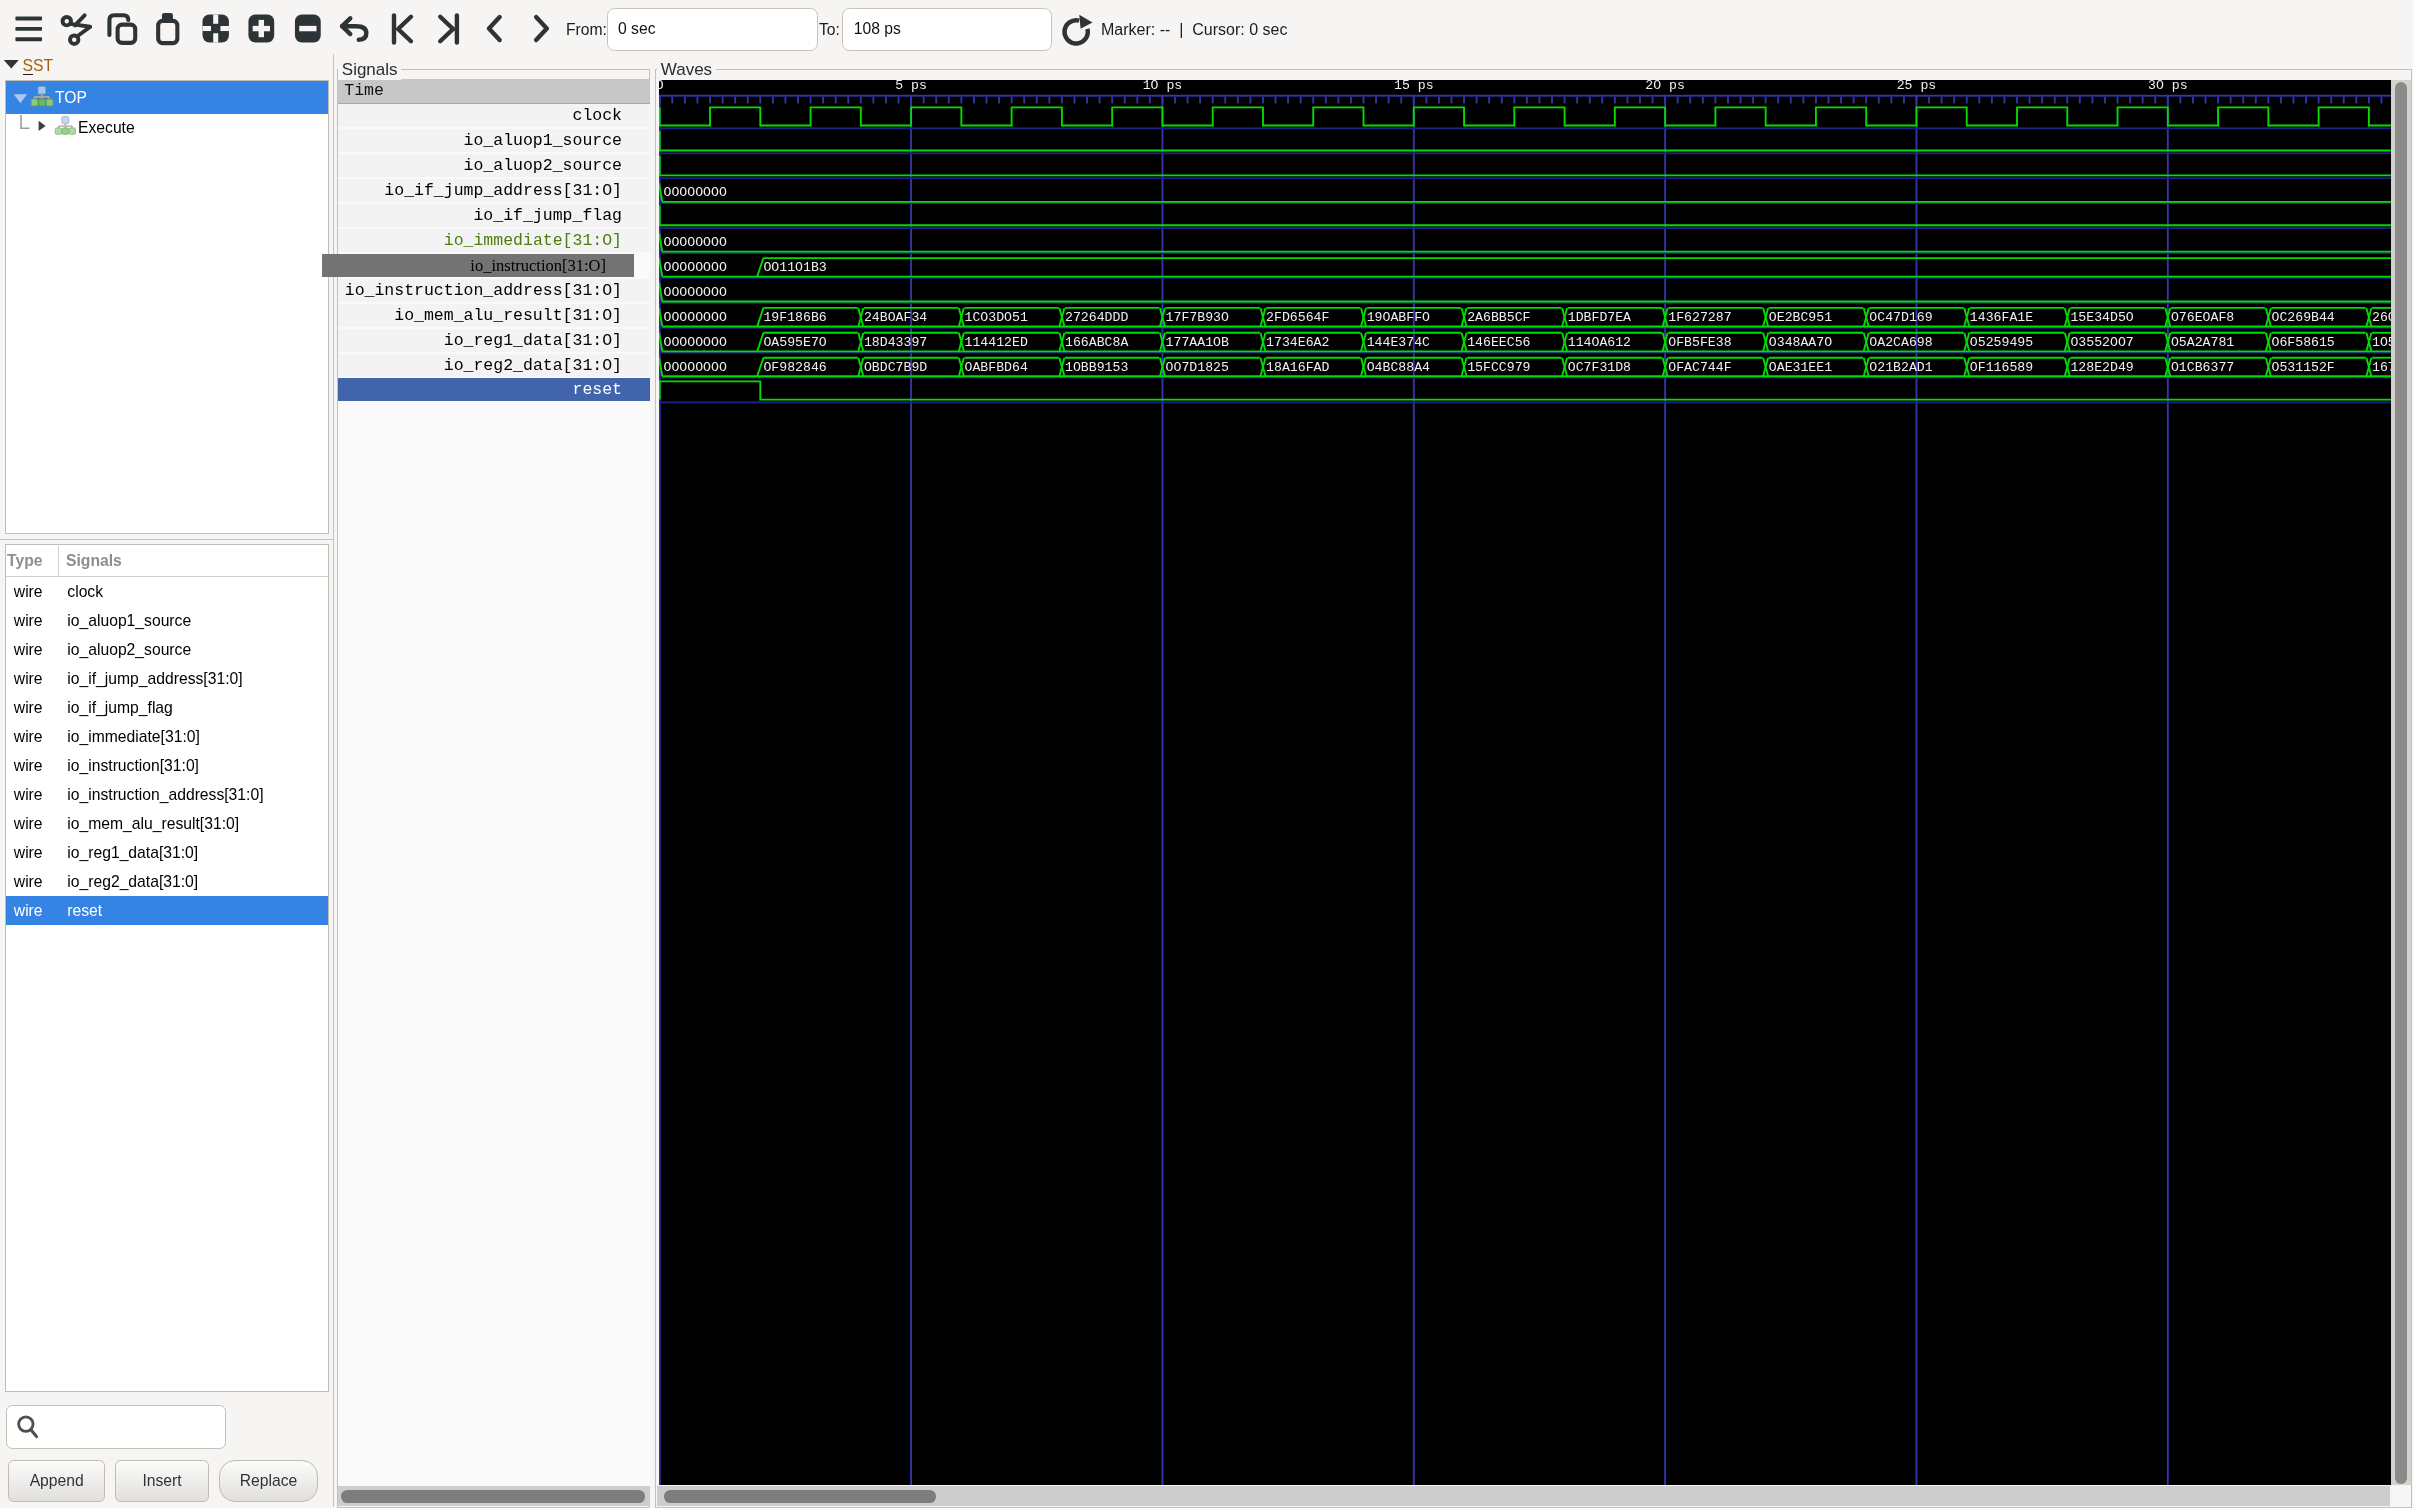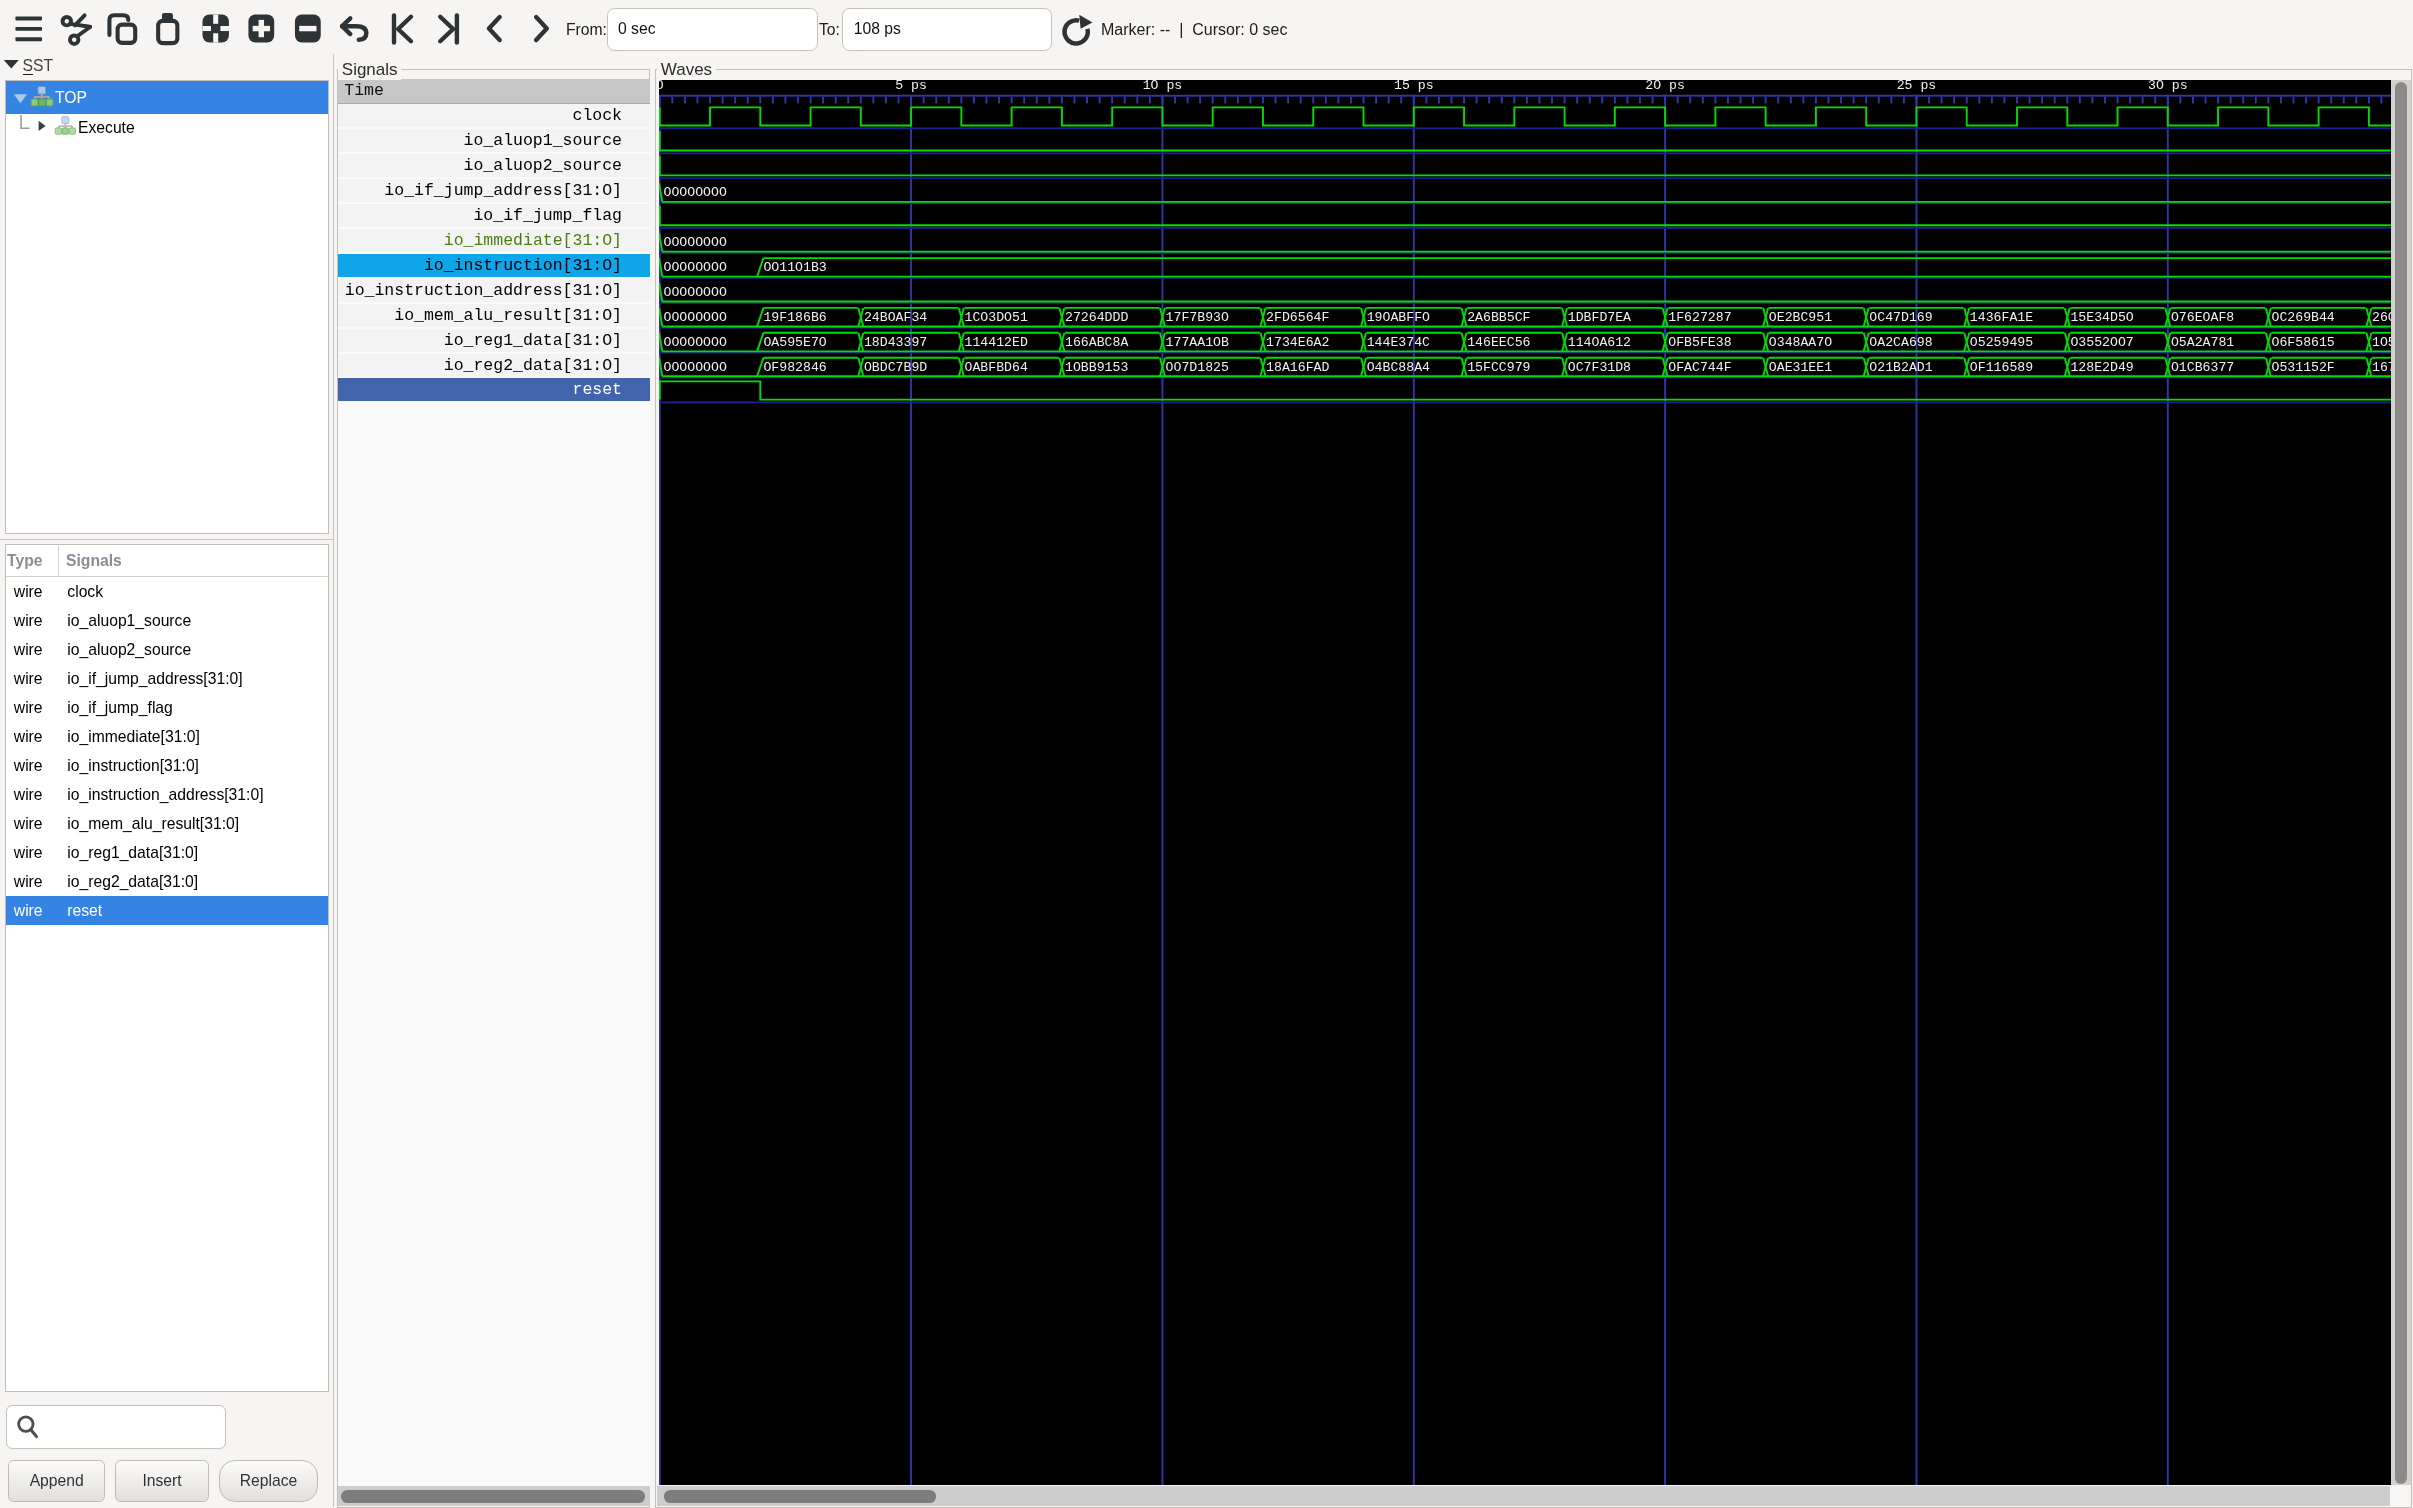--- a/index.html
+++ b/index.html
@@ -81,21 +81,21 @@
   <g fill="none" stroke="#2e3436" stroke-width="7.2">
     <path d="M 1717.3 32.6 A 18.5 18.5 0 1 0 1730.4 45.7"></path>
   </g>
   <polygon points="1717.5,23.5 1738.5,35.5 1719.5,45.5" fill="#2e3436"></polygon>
 </svg>
 <div class="abs" style="left:1101px;top:21px;font-size:16px;color:#1c1c1c">Marker: --&nbsp;&nbsp;|&nbsp;&nbsp;Cursor: 0 sec</div>
 
 <svg class="ico" width="75" height="82" viewBox="0 0 120 130">
     <polygon points="6,95.5 30,95.5 18,109" fill="#2e3436"></polygon>
   </svg>
-<div class="abs" style="left:22.6px;top:57px;font-size:15.7px;color:#404040"><span style="border-bottom:1.6px solid #1c1c1c">S</span>ST</div>
+<div class="abs" style="left:22.6px;top:57px;font-size:15.7px;color:#a16207"><span style="border-bottom:1.6px solid #1c1c1c">S</span>ST</div>
 
 <div class="abs" style="left:5px;top:80px;width:324px;height:454px;background:#fff;border:1.3px solid #c2bdb7"></div>
 <div class="abs" style="left:6.3px;top:81px;width:322px;height:33px;background:#3584e4"></div>
 <svg class="ico" width="333" height="151" viewBox="0 0 530 240">
 
   <polygon points="22,150 43,150 32.5,164" fill="#a9c8f0"></polygon>
 
   <g>
     <rect x="60.5" y="137.5" width="12" height="12" rx="2" fill="#a9c6e8" stroke="#6d9dc8" stroke-width="1.5"></rect>
     <path d="M66.5 150 V154 M55 154 H78 M55 154 V158 M66.5 154 V158 M78 154 V158" stroke="#b0a89e" stroke-width="3" fill="none"></path>
@@ -190,21 +190,21 @@
 <div class="frame" style="left:337px;top:69px;width:313px;height:1439px"></div>
 <div class="flabel" style="left:338px;top:60px">Signals</div>
 <div class="abs" style="left:338px;top:79px;width:312px;height:1407px;background:#fafafa"></div>
 <div class="abs" style="left:338px;top:79px;width:312px;height:25px;background:#c7c7c7;border-bottom:1.3px solid #a8a8a8;font-family:'Liberation Mono',monospace;font-size:16.5px;color:#111;line-height:24px;padding-left:6.3px">Time</div>
 <div style="position:absolute;left:338px;top:104px;width:312px;height:23px;background:#f3f3f3;color:#000;font-family:'Liberation Mono',monospace;font-size:16.5px;line-height:23px;text-align:right;padding-right:28px;box-sizing:border-box;white-space:nowrap;overflow:hidden">clock</div>
 <div style="position:absolute;left:338px;top:129px;width:312px;height:23px;background:#f3f3f3;color:#000;font-family:'Liberation Mono',monospace;font-size:16.5px;line-height:23px;text-align:right;padding-right:28px;box-sizing:border-box;white-space:nowrap;overflow:hidden">io_aluop1_source</div>
 <div style="position:absolute;left:338px;top:154px;width:312px;height:23px;background:#f3f3f3;color:#000;font-family:'Liberation Mono',monospace;font-size:16.5px;line-height:23px;text-align:right;padding-right:28px;box-sizing:border-box;white-space:nowrap;overflow:hidden">io_aluop2_source</div>
 <div style="position:absolute;left:338px;top:179px;width:312px;height:23px;background:#f3f3f3;color:#000;font-family:'Liberation Mono',monospace;font-size:16.5px;line-height:23px;text-align:right;padding-right:28px;box-sizing:border-box;white-space:nowrap;overflow:hidden">io_if_jump_address[31:O]</div>
 <div style="position:absolute;left:338px;top:204px;width:312px;height:23px;background:#f3f3f3;color:#000;font-family:'Liberation Mono',monospace;font-size:16.5px;line-height:23px;text-align:right;padding-right:28px;box-sizing:border-box;white-space:nowrap;overflow:hidden">io_if_jump_flag</div>
 <div style="position:absolute;left:338px;top:229px;width:312px;height:23px;background:#f3f3f3;color:#4d7c0f;font-family:'Liberation Mono',monospace;font-size:16.5px;line-height:23px;text-align:right;padding-right:28px;box-sizing:border-box;white-space:nowrap;overflow:hidden">io_immediate[31:O]</div>
-<div style="position:absolute;left:338px;top:254px;width:312px;height:23px;background:#0ea5e9;color:#000;font-family:Liberation Mono, monospace;font-size:16.5px;line-height:23px;text-align:right;padding-right:28px;box-sizing:border-box;white-space:nowrap;overflow:hidden">io_instruction[31:O]</div>
+<div style="position:absolute;left:322px;top:254px;width:312px;height:23px;background:#737373;color:#000;font-family:Liberation Serif, serif;font-size:16.5px;line-height:23px;text-align:right;padding-right:28px;box-sizing:border-box;white-space:nowrap;overflow:hidden">io_instruction[31:O]</div>
 <div style="position:absolute;left:338px;top:279px;width:312px;height:23px;background:#f3f3f3;color:#000;font-family:'Liberation Mono',monospace;font-size:16.5px;line-height:23px;text-align:right;padding-right:28px;box-sizing:border-box;white-space:nowrap;overflow:hidden">io_instruction_address[31:O]</div>
 <div style="position:absolute;left:338px;top:304px;width:312px;height:23px;background:#f3f3f3;color:#000;font-family:'Liberation Mono',monospace;font-size:16.5px;line-height:23px;text-align:right;padding-right:28px;box-sizing:border-box;white-space:nowrap;overflow:hidden">io_mem_alu_result[31:O]</div>
 <div style="position:absolute;left:338px;top:329px;width:312px;height:23px;background:#f3f3f3;color:#000;font-family:'Liberation Mono',monospace;font-size:16.5px;line-height:23px;text-align:right;padding-right:28px;box-sizing:border-box;white-space:nowrap;overflow:hidden">io_reg1_data[31:O]</div>
 <div style="position:absolute;left:338px;top:354px;width:312px;height:23px;background:#f3f3f3;color:#000;font-family:Liberation Mono, monospace;font-size:16.5px;line-height:23px;text-align:right;padding-right:28px;box-sizing:border-box;white-space:nowrap;overflow:hidden">io_reg2_data[31:O]</div>
 <div style="position:absolute;left:338px;top:378px;width:312px;height:23px;background:#4264ac;color:#fff;font-family:'Liberation Mono',monospace;font-size:16.5px;line-height:23px;text-align:right;padding-right:28px;box-sizing:border-box;white-space:nowrap;overflow:hidden">reset</div>
 
 <div class="abs" style="left:338px;top:1486px;width:312px;height:19.5px;background:#cdcdcd"></div>
 <div class="abs" style="left:341px;top:1490px;width:304px;height:12.6px;background:#7d7d7d;border-radius:6.3px"></div>
 
 <div class="frame" style="left:655px;top:69px;width:1757px;height:1439px"></div>

